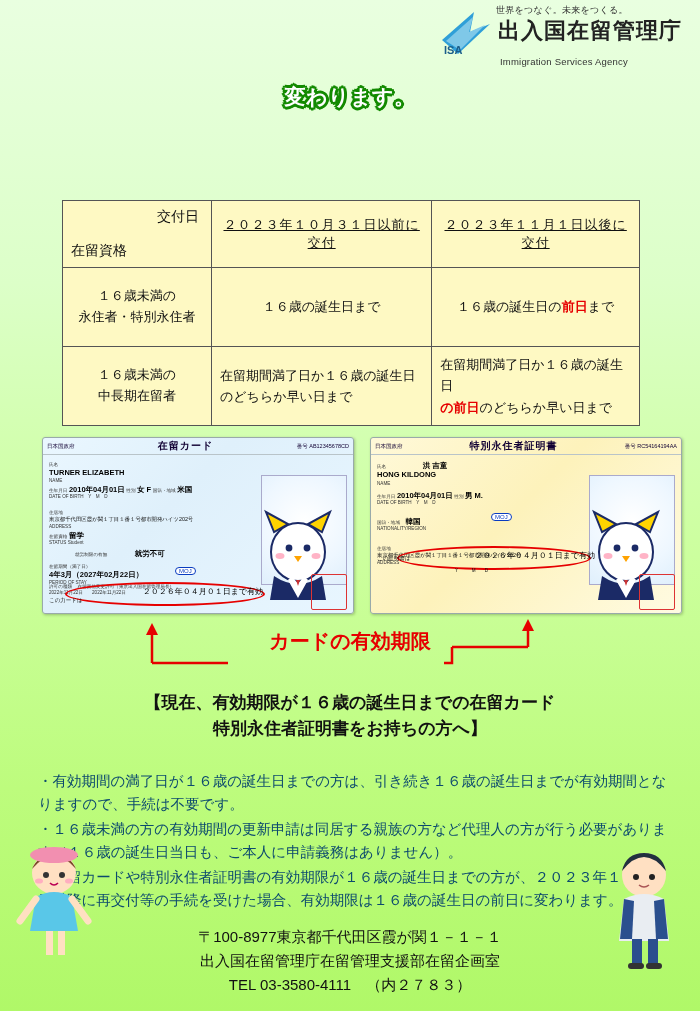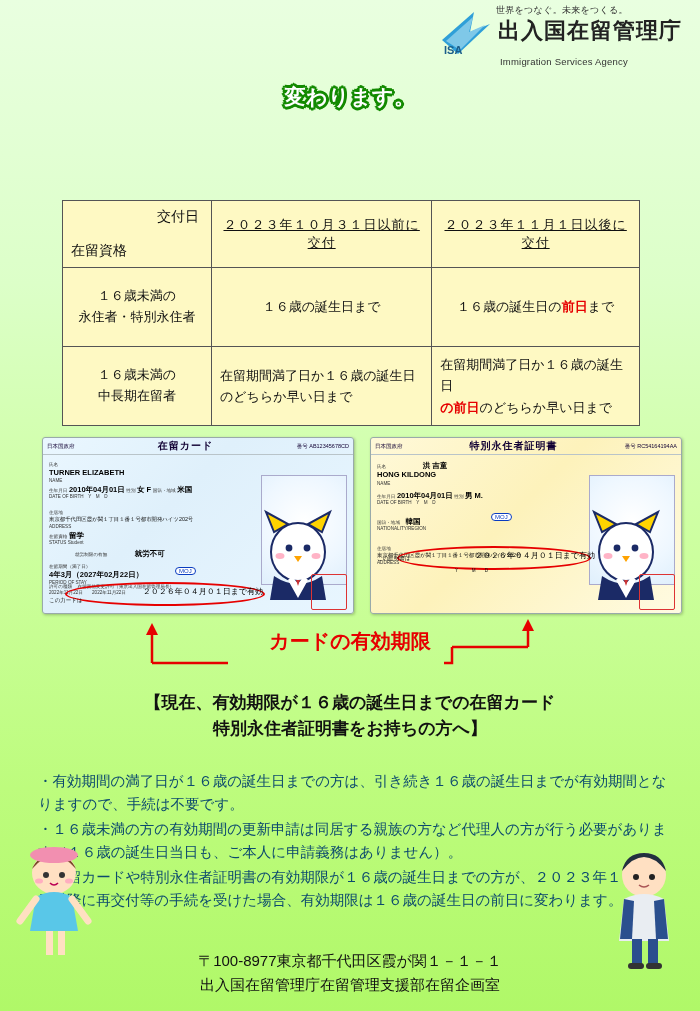--- a/index.html
+++ b/index.html
@@ -322,13 +322,14 @@
   <path d="M70 56 l4 40 h-12 l-2 -38z" fill="#2b4f8e"></path>
   <rect x="38" y="96" width="10" height="26" fill="#2b4f8e"></rect>
   <rect x="54" y="96" width="10" height="26" fill="#2b4f8e"></rect>
   <rect x="34" y="120" width="16" height="6" rx="3" fill="#333"></rect>
   <rect x="52" y="120" width="16" height="6" rx="3" fill="#333"></rect>
 </svg>
 
 <div class="footer">
   <div>〒100-8977東京都千代田区霞が関１－１－１</div>
   <div>出入国在留管理庁在留管理支援部在留企画室</div>
+  <div>TEL 03-3580-4111　（内２７８３）</div>
 </div>
 
 </body></html>

